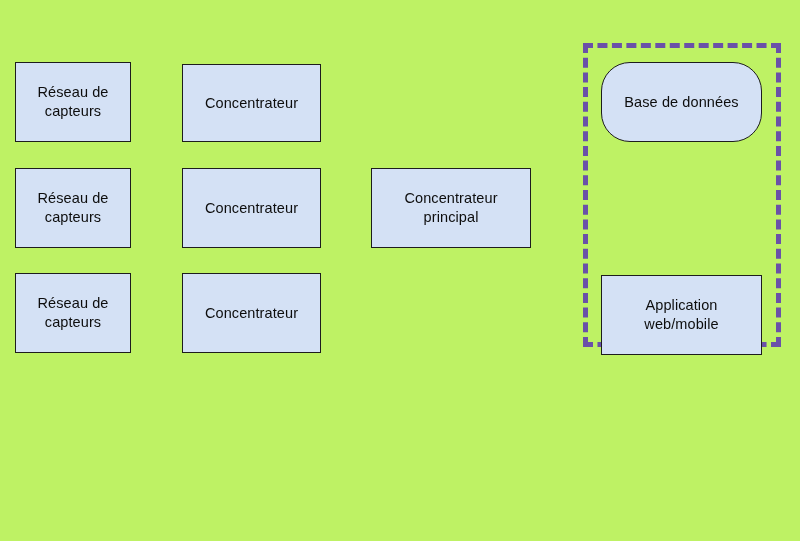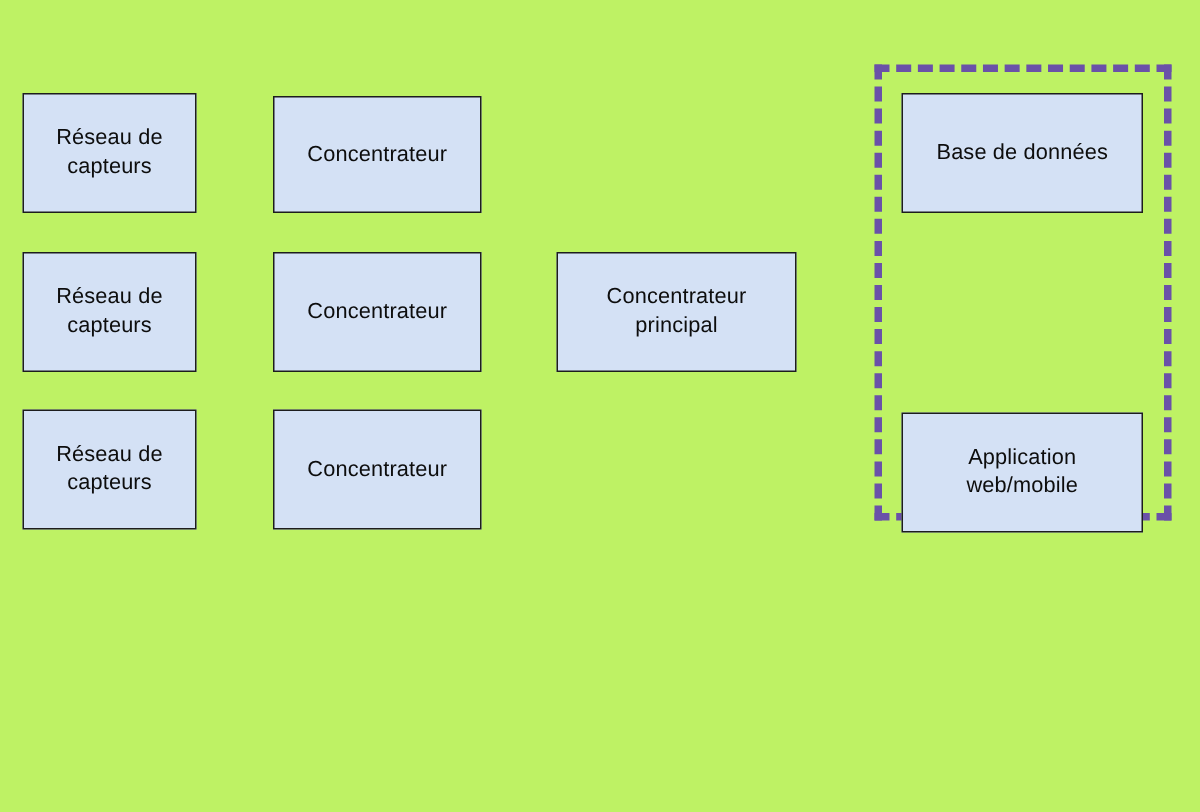--- a/index.html
+++ b/index.html
@@ -58,18 +58,18 @@
 
   <div class="node" style="left: 182px; top: 64px; width: 139px; height: 78px; background: rgb(212, 225, 245); border-color: rgb(29, 29, 29); color: rgb(13, 13, 13);">Concentrateur</div>
 
   <div class="node" style="left: 182px; top: 168px; width: 139px; height: 80px; background: rgb(212, 225, 245); border-color: rgb(29, 29, 29); color: rgb(13, 13, 13);">Concentrateur</div>
 
   <div class="node" style="left: 182px; top: 273px; width: 139px; height: 80px; background: rgb(212, 225, 245); border-color: rgb(29, 29, 29); color: rgb(13, 13, 13);">Concentrateur</div>
 
   <div class="node" style="left: 371px; top: 168px; width: 160px; height: 80px; background: rgb(212, 225, 245); border-color: rgb(29, 29, 29); color: rgb(13, 13, 13);">Concentrateur
 principal</div>
 
-  <div class="node" style="left: 601px; top: 62px; width: 161px; height: 80px; background: rgb(212, 225, 245); border-color: rgb(29, 29, 29); color: rgb(13, 13, 13);">Base de données</div>
+  <div class="node" style="left: 601px; top: 62px; width: 161px; height: 80px; background: rgb(212, 225, 245); border-color: rgb(29, 29, 29); color: rgb(13, 13, 13); border-radius: 29px;">Base de données</div>
 
   <div class="node" style="left: 601px; top: 253px; width: 161px; height: 80px; background: rgb(212, 225, 245); border-color: rgb(29, 29, 29); color: rgb(13, 13, 13); margin-top: 22px;">Application
 web/mobile</div>
 
 </div>
 
 </body></html>

